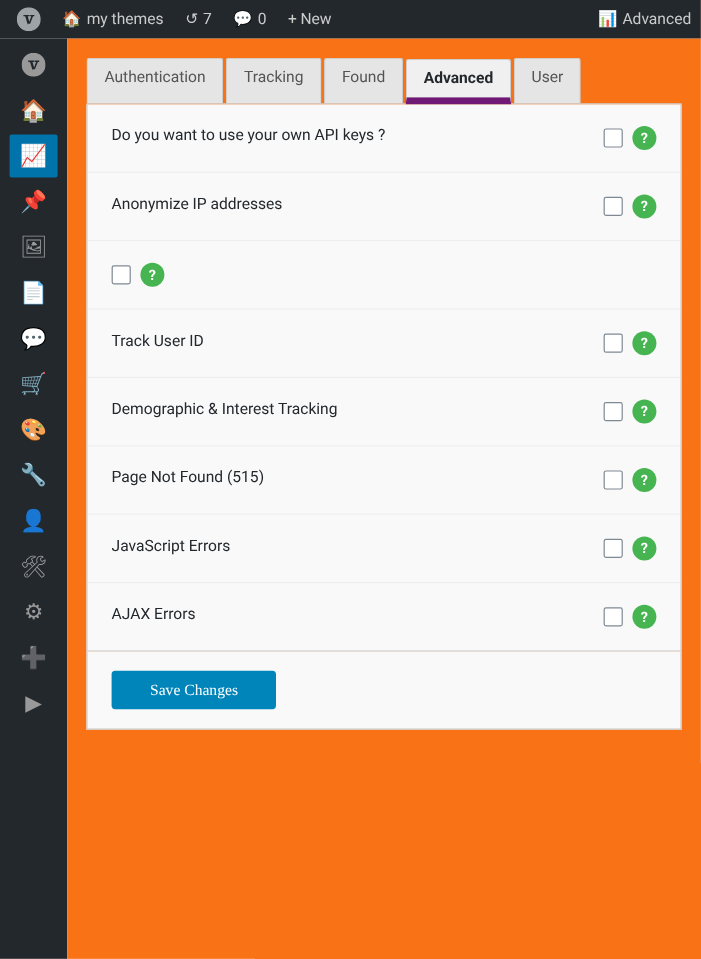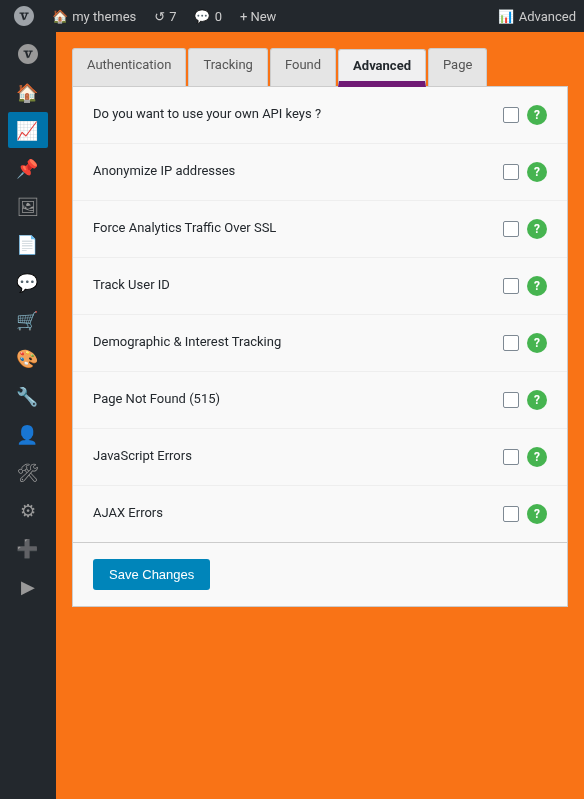--- a/index.html
+++ b/index.html
@@ -185,24 +185,25 @@
       padding: 16px 20px;
       background: #f9f9f9;
       border: 1px solid #ccc;
       border-top: none;
     }
     .save-btn {
       background: #0085ba;
       color: #fff;
       border: none;
       border-radius: 3px;
-      padding: 8px 16px;
+      padding: 8px 32px;
       font-size: 13px;
       cursor: pointer;
       font-weight: 500;
+      font-family: Liberation Serif, serif;
     }
   </style>
 </head>
 <body>
 
 <div class="admin-bar">
   <div class="admin-bar-item">
     <svg viewBox="0 0 20 20" class="wp-icon">
       <path d="M10 0C4.477 0 0 4.477 0 10s4.477 10 10 10 10-4.477 10-10S15.523 0 10 0zm-.79 14.747L7.028 7.64H5.52V6.47h5.11v1.17H9.1l1.35 4.54 1.62-4.54h-.97V6.47h3.56v1.17h-1.14l-2.41 6.107h-1.9z"></path>
     </svg>
@@ -260,41 +261,40 @@
     <div class="tab">
       <span>Tracking</span>
     </div>
     <div class="tab">
       <span>Found</span>
     </div>
     <div class="tab active">
       <span>Advanced</span>
     </div>
     <div class="tab">
-      <span>Page</span>
+      <span>User</span>
     </div>
   </div>
 
   <div class="settings-panel" id="settings-rows">
   <div class="setting-row">
         <div class="setting-label">Do you want to use your own API keys ?</div>
         <div class="setting-controls">
           <input type="checkbox" class="setting-checkbox" style="">
           <div class="help-icon">?</div>
         </div>
       </div>
       <div class="setting-row">
         <div class="setting-label">Anonymize IP addresses</div>
         <div class="setting-controls">
           <input type="checkbox" class="setting-checkbox" style="">
           <div class="help-icon">?</div>
         </div>
       </div>
       <div class="setting-row">
-        <div class="setting-label">Force Analytics Traffic Over SSL</div>
         <div class="setting-controls">
           <input type="checkbox" class="setting-checkbox" style="">
           <div class="help-icon">?</div>
         </div>
       </div>
       <div class="setting-row">
         <div class="setting-label">Track User ID</div>
         <div class="setting-controls">
           <input type="checkbox" class="setting-checkbox" style="">
           <div class="help-icon">?</div>

